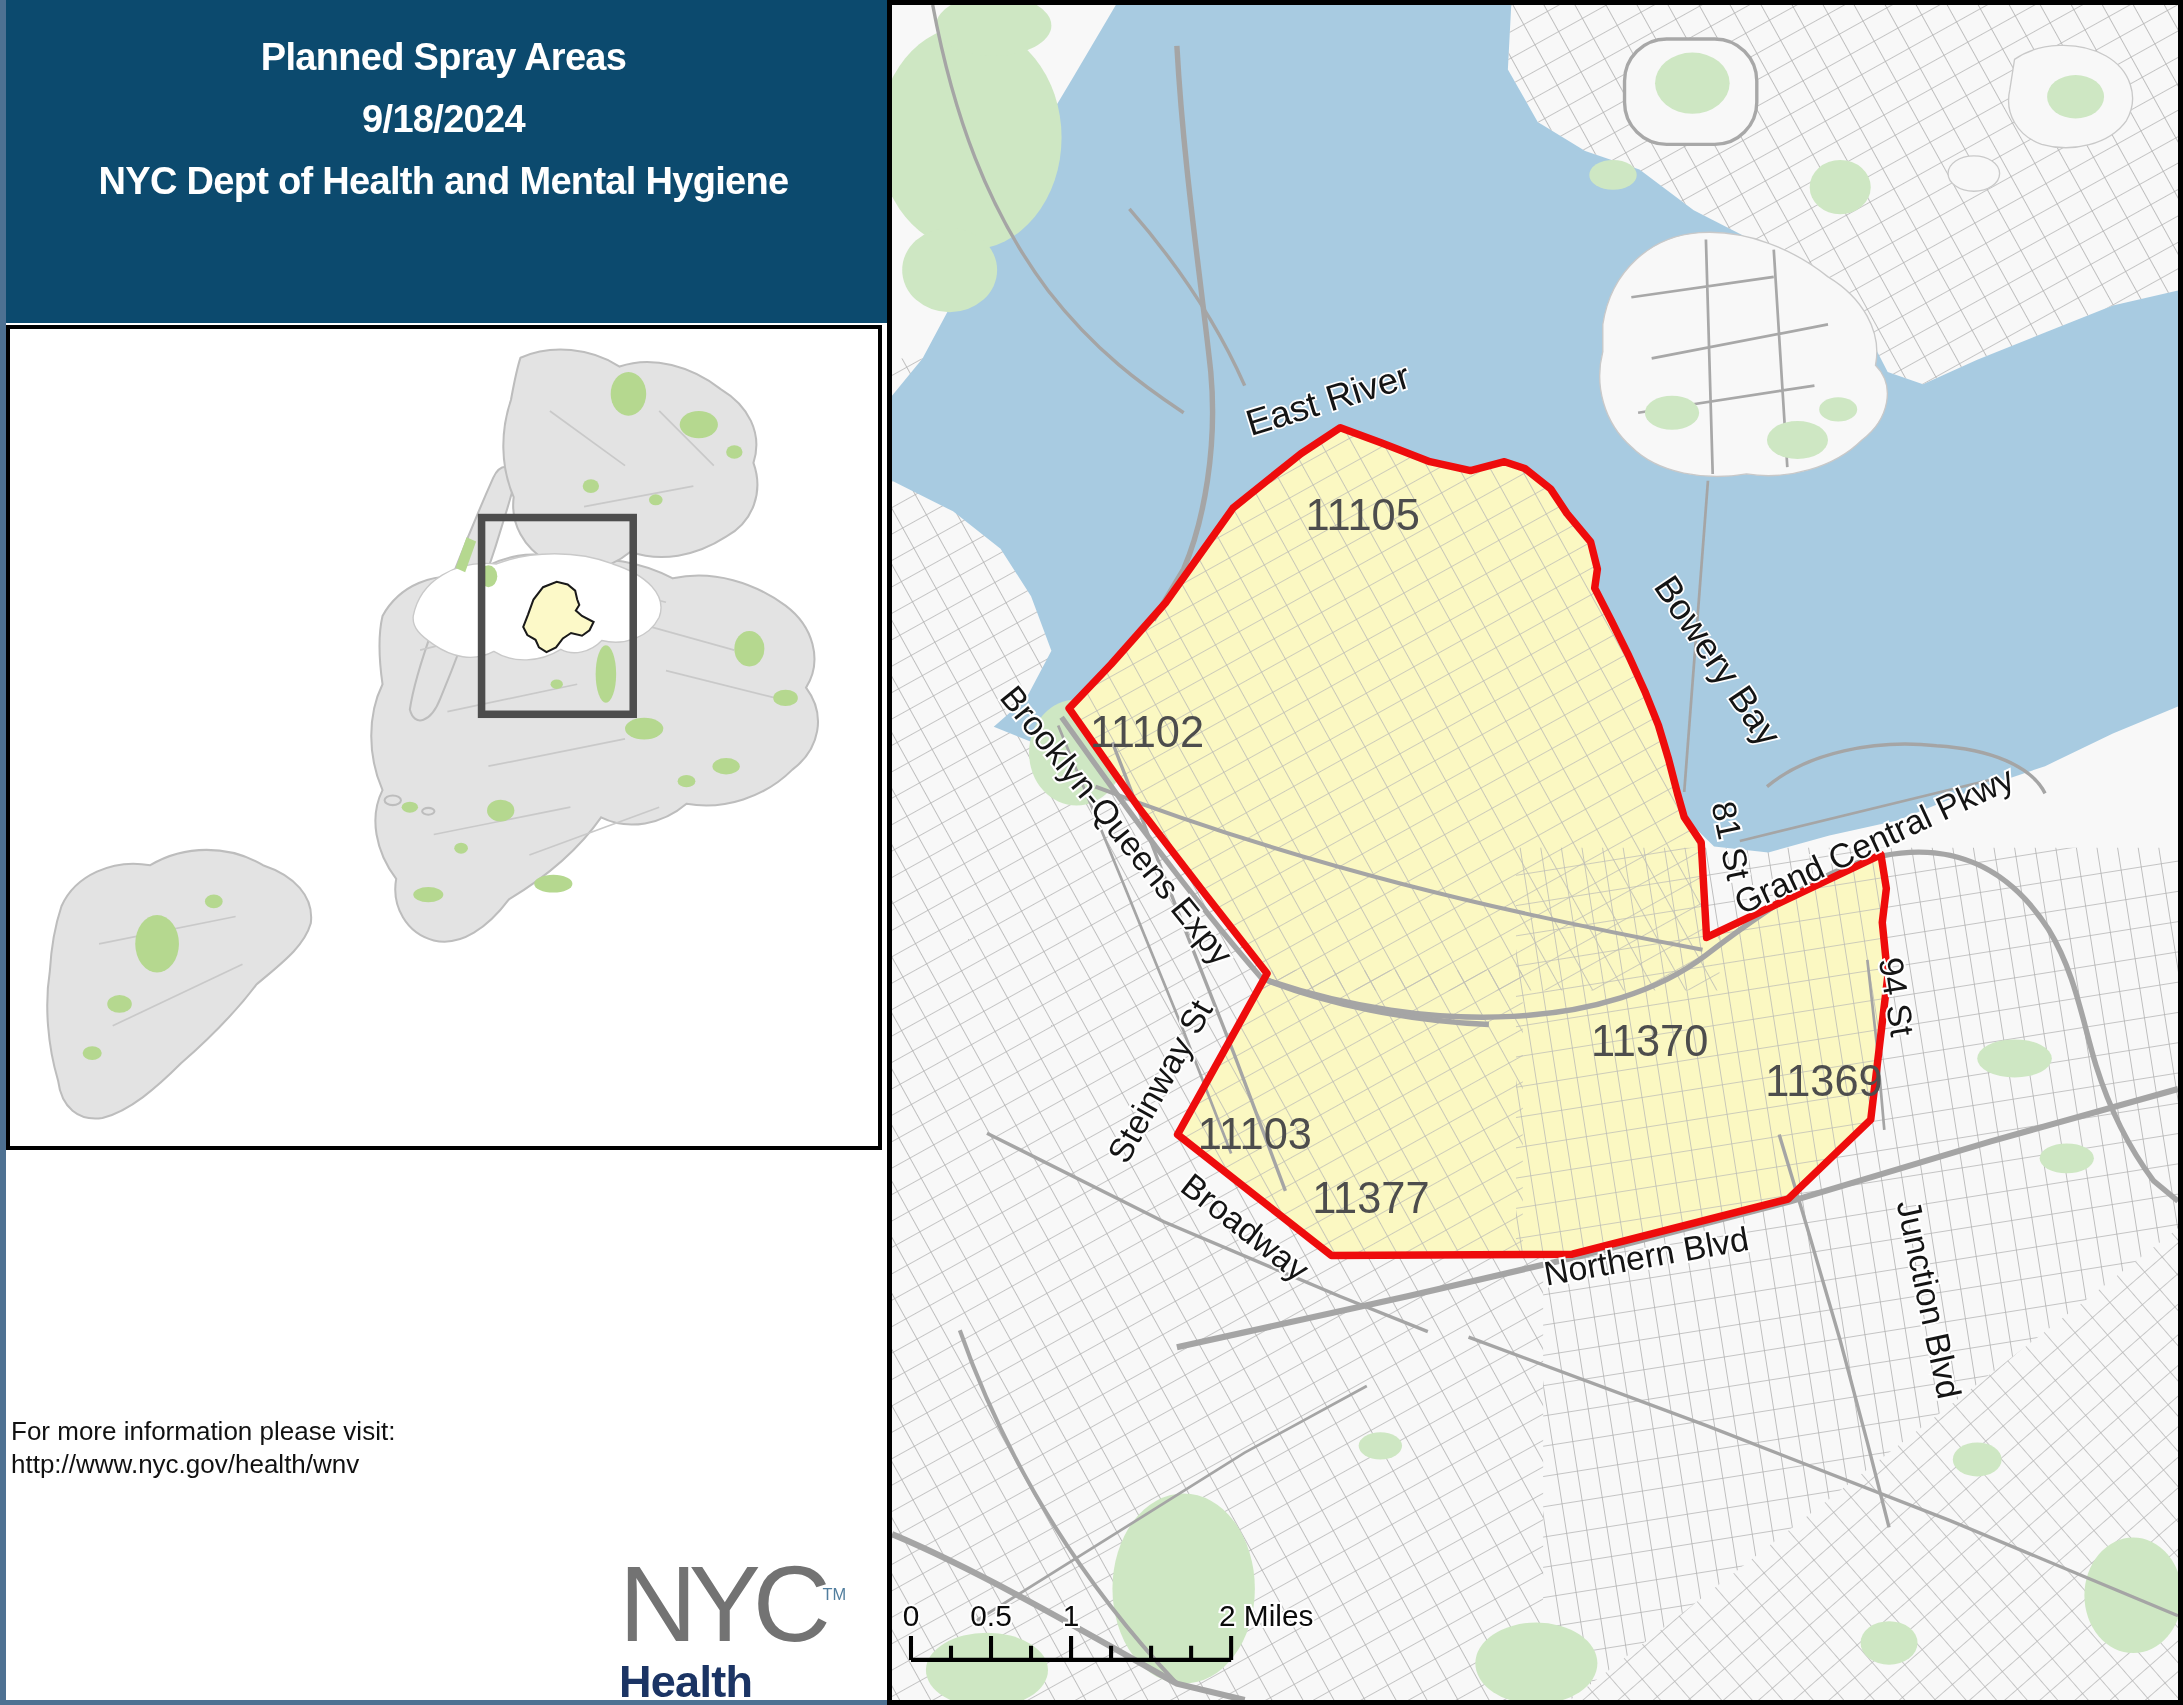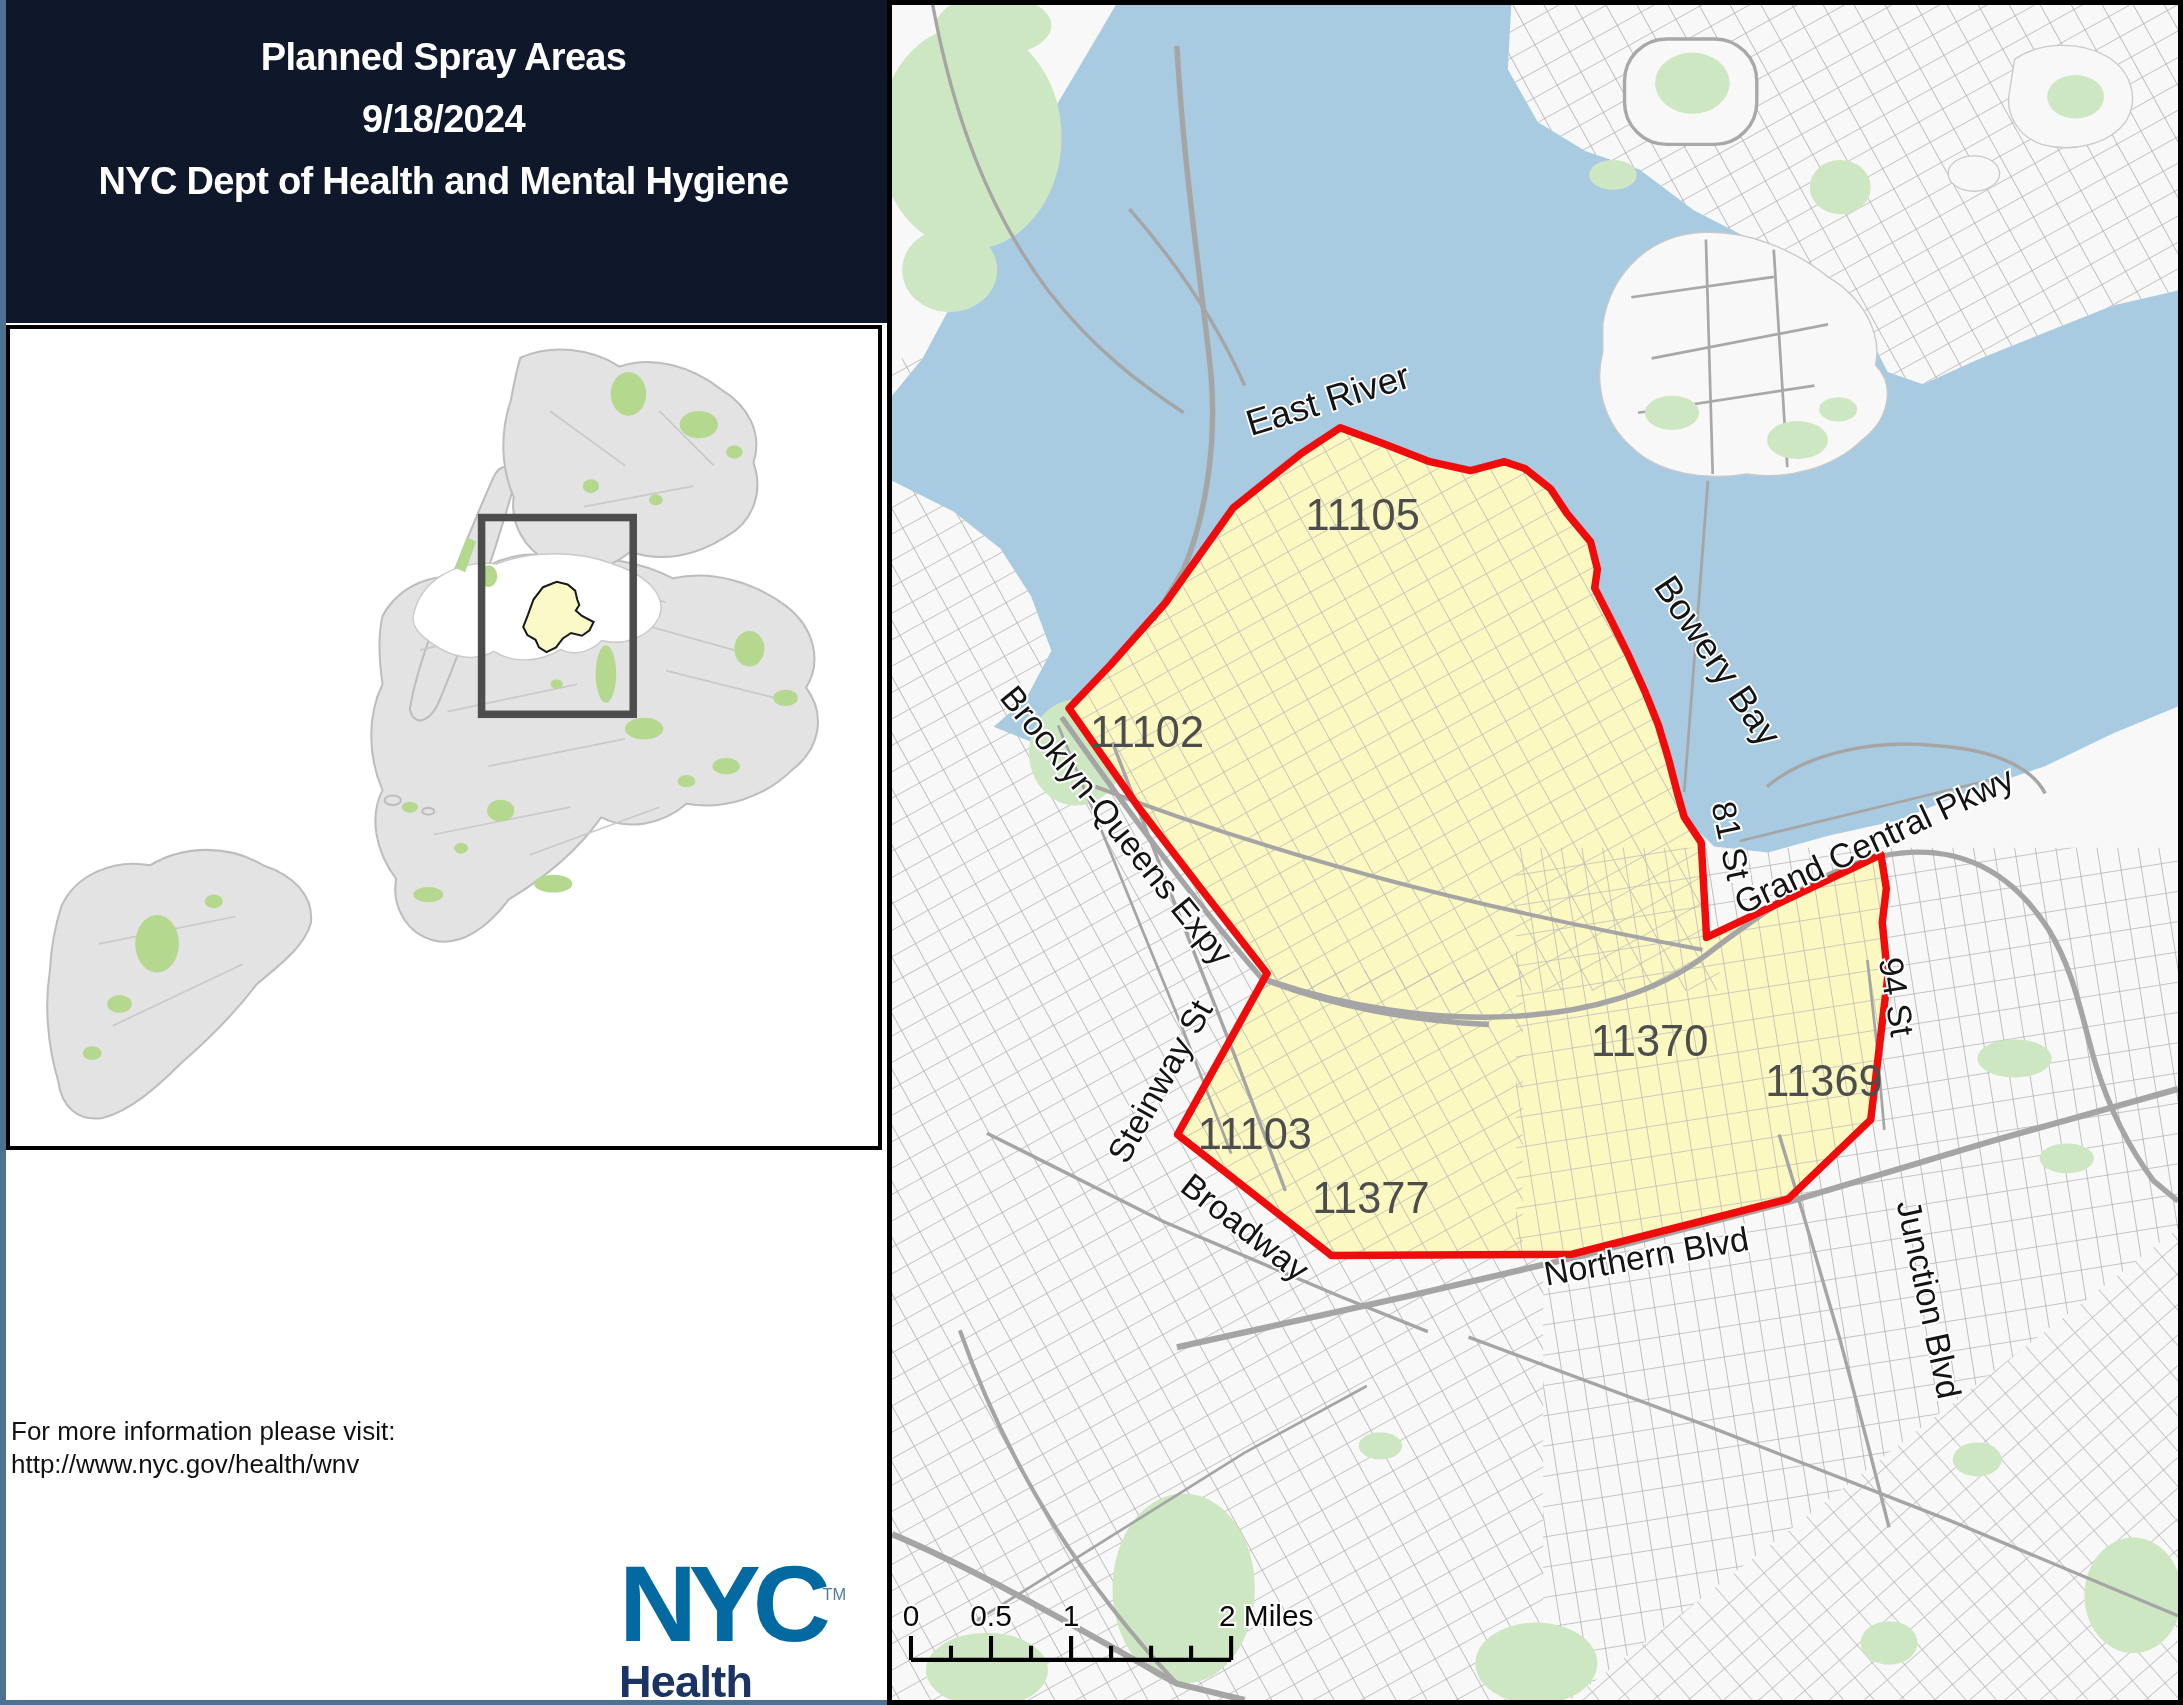--- a/index.html
+++ b/index.html
@@ -2,32 +2,32 @@
 <html style="font-size:11px"><head>
 <meta charset="utf-8">
 <style>
   html,body{margin:0;padding:0;background:#ffffff;}
   body{width:2183px;height:1705px;position:relative;overflow:hidden;
        font-family:"Liberation Sans",sans-serif;}
   
   .left{position:absolute;left:0;top:0;width:887px;height:1705px;background:#fff;}
   .edge-left{position:absolute;left:0;top:0;width:5.5px;height:1705px;background:#4e7192;z-index:30;}
   .edge-bottom{position:absolute;left:0;top:1700px;width:887px;height:5.5px;background:#4e7192;z-index:30;}
-  .titlebar{position:absolute;left:0;top:0;width:887px;height:323px;background:#0f172a;
+  .titlebar{position:absolute;left:0;top:0;width:887px;height:323px;background:#0c4a6e;
             color:#fff;text-align:center;font-weight:bold;}
   .titlebar .tl{font-size:38px;line-height:62px;letter-spacing:-0.7px;}
   .titlebar .pad{height:26px;}
   .inset{position:absolute;left:5.5px;top:325px;width:876px;height:825px;background:#fff;
          border:4.1px solid #000;box-sizing:border-box;}
   .inset svg{width:100%;height:100%;display:block;}
   .disclaimer{position:absolute;left:20.5px;top:1184px;width:803px;
               font-size:31px;line-height:41px;font-weight:bold;color:#4f4f4f;}
   .info{position:absolute;left:11px;top:1383px;width:821px;font-size:26px;line-height:33px;color:#111;margin-top:32px;}
   .logo{position:absolute;left:619px;top:1552px;width:260px;}
-  .logo .nyc{font-weight:bold;font-size:108px;line-height:103px;letter-spacing:-8.2px;color:#0369a1;display:inline-block;}
+  .logo .nyc{font-weight:normal;font-size:108px;line-height:103px;letter-spacing:-8.2px;color:#737373;display:inline-block;}
   .logo .tm{font-size:16.4px;font-weight:normal;color:#517e9e;vertical-align:41px;letter-spacing:0;}
   .logo .health{display:block;font-weight:bold;font-size:45px;color:#1b3464;margin-top:1.4px;letter-spacing:-0.7px;}
   
   .map{position:absolute;left:887px;top:0;width:1296px;height:1705px;background:#f8f8f8;
        border:5.5px solid #000;box-sizing:border-box;}
   .map svg{width:100%;height:100%;display:block;}
   text{font-family:"Liberation Sans",sans-serif;}
   .wlab{font-size:54px;fill:#141414;paint-order:stroke;stroke:#ffffff;stroke-width:5px;}
   .slab{font-size:50px;fill:#141414;paint-order:stroke;stroke:#ffffff;stroke-width:6px;}
   .zlab{font-size:64px;fill:#4d4d4d;text-anchor:middle;}

